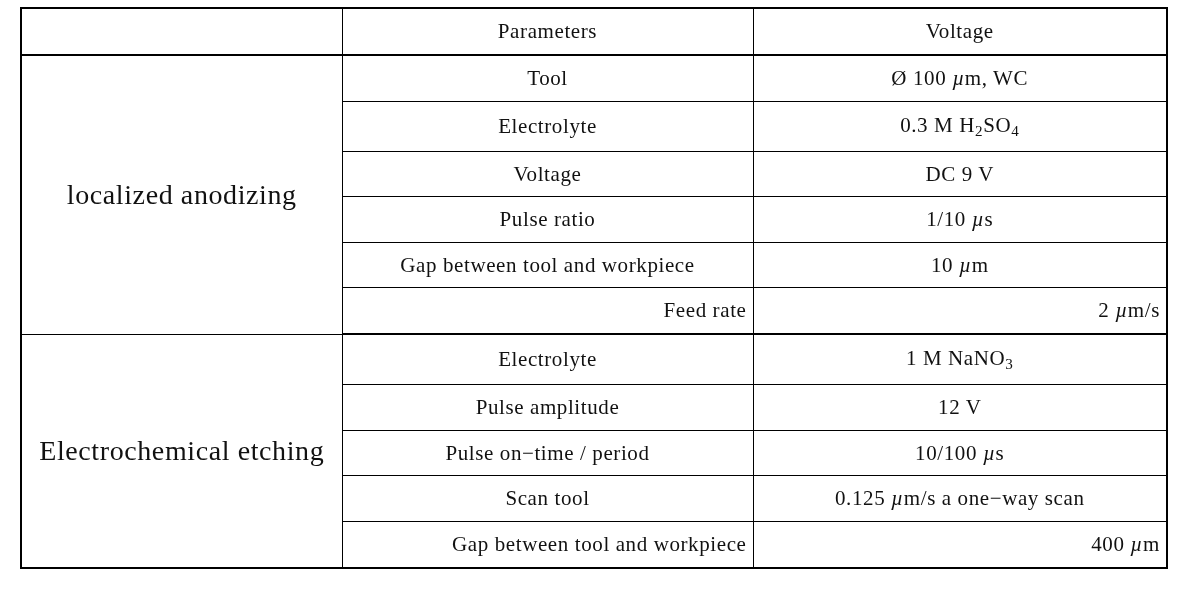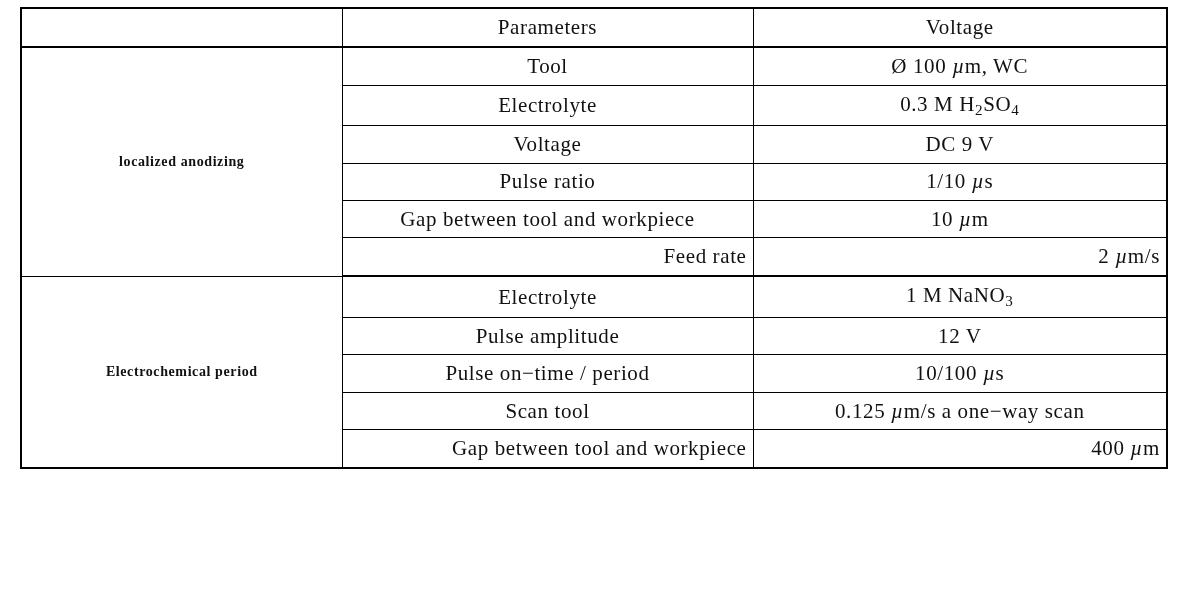--- a/index.html
+++ b/index.html
@@ -20,21 +20,21 @@
     left: 20px;
     top: 7px;
     width: 1146px;
     height: 589px;
   }
 
   table.param-table {
     border-collapse: collapse;
     table-layout: fixed;
     width: 1146px;
-    height: 462px;
+    height: 562px;
     font-size: 21px;
     color: #111111;
   }
 
   table.param-table td {
     border-left: 1px solid #000000;
     border-right: 1px solid #000000;
     border-top: 1px solid #000000;
     border-bottom: 1px solid #000000;
     text-align: center;
@@ -53,22 +53,21 @@
   col.c-group { width: 321px; }
   col.c-param { width: 411px; }
   col.c-value { width: 414px; }
 
   
   tr.header-row td { border-bottom: 2px solid #000000; }
   tr.group-end td { border-bottom: 2px solid #000000; text-align: right; }
 
   td.group-cell {
     border-right: 2px solid #000000;
-    font-size: 14px;
-    font-weight: bold;
+    font-size: 28px;
   }
   td.param-cell {
     border-right: 2px solid #000000;
   }
   td.header-blank {
     border-right: 2px solid #000000;
   }
   td.header-param {
     border-right: 2px solid #000000;
   }
@@ -117,21 +116,21 @@
         </tr>
         <tr>
           <td class="param-cell">Gap between tool and workpiece</td>
           <td class="value-cell">10 <span class="mu">µ</span>m</td>
         </tr>
         <tr class="group-end">
           <td class="param-cell">Feed rate</td>
           <td class="value-cell">2 <span class="mu">µ</span>m/s</td>
         </tr>
         <tr>
-          <td class="group-cell" rowspan="5">Electrochemical period</td>
+          <td class="group-cell" rowspan="5">Electrochemical etching</td>
           <td class="param-cell">Electrolyte</td>
           <td class="value-cell">1 M NaNO<span class="sub">3</span></td>
         </tr>
         <tr>
           <td class="param-cell">Pulse amplitude</td>
           <td class="value-cell">12 V</td>
         </tr>
         <tr>
           <td class="param-cell">Pulse on−time / period</td>
           <td class="value-cell">10/100 <span class="mu">µ</span>s</td>

